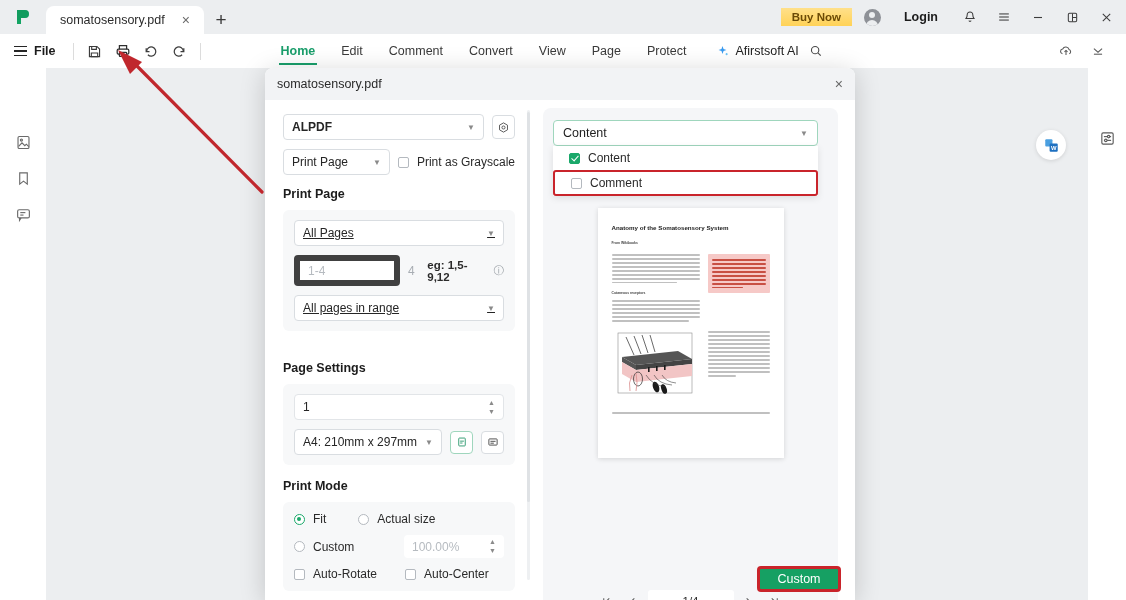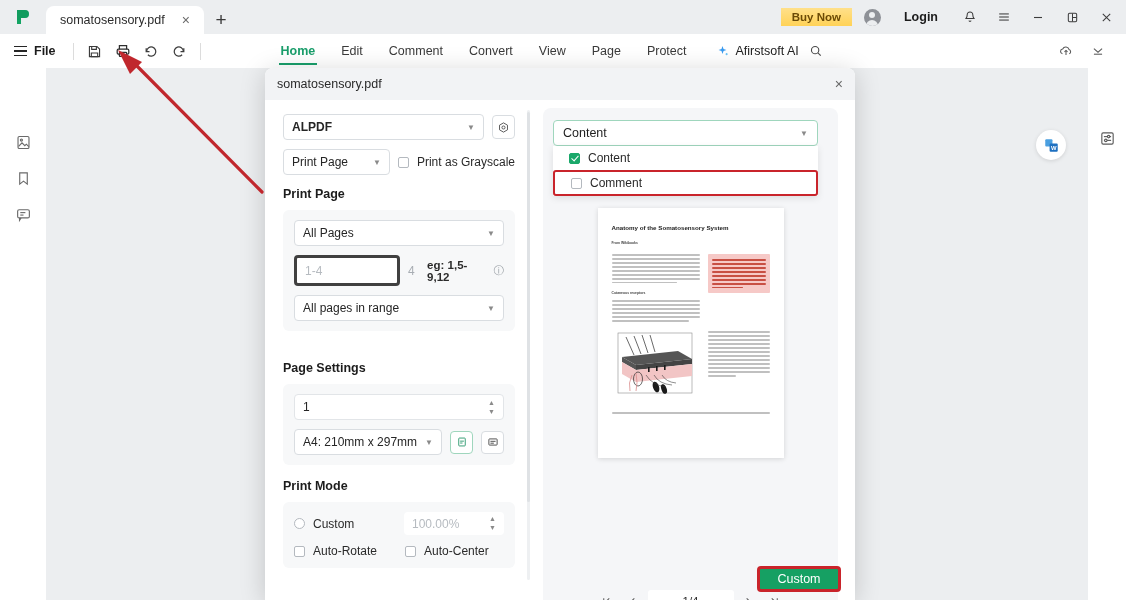--- a/index.html
+++ b/index.html
@@ -86,34 +86,34 @@
   .settings { position: absolute; left: 0; top: 0; width: 266px; height: 500px; overflow: hidden; padding: 14px 16px 0 18px; }
   .sec-title { font-size: 12.5px; font-weight: bold; color: #1c1c1c; margin: 4px 0 9px; }
   .card { background: #f7f8f9; border-radius: 6px; padding: 10px 11px; margin-bottom: 6px; }
   .row { display: flex; align-items: center; gap: 8px; margin-bottom: 9px; }
   .row:last-child { margin-bottom: 0; }
   .sel {
     height: 26px; border: 1px solid #d9dde1; border-radius: 4px; background: #fff;
     display: flex; align-items: center; padding: 0 8px; font-size: 12px; color: #252525;
   }
   .sel .caret { margin-left: auto; font-size: 8px; color: #8a8a8a; }
-  .sel.w-full { width: 100%; }
+  .sel.w-full { width: 100%; text-decoration: underline; }
   .sel.w-printer { width: 210px; font-weight: bold; }
   .sel.w-mode { width: 110px; }
   .gear {
     width: 24px; height: 24px; border: 1px solid #d9dde1; border-radius: 4px; background: #fff;
     display: flex; align-items: center; justify-content: center;
   }
   .cbox { width: 11px; height: 11px; border: 1px solid #b4b9bf; border-radius: 2px; background: #fff; flex: none; }
   .cbox.on { background: #1aa86a; border-color: #1aa86a; position: relative; }
   .cbox.on::after { content: ""; position: absolute; left: 3px; top: 0.5px; width: 3px; height: 6px;
                     border: solid #fff; border-width: 0 1.6px 1.6px 0; transform: rotate(42deg); }
   .lbl { font-size: 12px; color: #2a2a2a; white-space: nowrap; }
   .txt-in {
-    height: 31px; border: 3px solid #404040; border-radius: 4px; background: #fff;
+    height: 31px; border: 6px solid #404040; border-radius: 4px; background: #fff;
     display: flex; align-items: center; padding: 0 8px; font-size: 12px; color: #b6bbc0;
   }
   .rng { width: 112px; }
   .rng-num { font-size: 12px; color: #a8adb3; width: 12px; }
   .hint { font-size: 11.5px; color: #2b2b2b; font-weight: 600; }
   .info-ic { color: #9aa0a6; font-size: 10.5px; }
   .spin { width: 100%; height: 26px; border: 1px solid #e2e5e8; border-radius: 4px; background: #fff;
           display: flex; align-items: center; padding: 0 8px; font-size: 12px; color: #252525; position: relative; }
   .spin .arrows { margin-left: auto; display: flex; flex-direction: column; gap: 3px; color: #8a8a8a; font-size: 7px; line-height: 6px; }
   .ic-btn { width: 23px; height: 23px; border: 1px solid #d9dde1; border-radius: 4px; background: #fff;
@@ -434,20 +434,26 @@
                 <rect x="2.2" y="3.4" width="9.6" height="7.2" rx=".8"></rect>
                   <line x1="4" y1="6.2" x2="10" y2="6.2"></line>
                   <line x1="4" y1="8.4" x2="8" y2="8.4"></line>
               </svg>
             </div>
           </div>
         </div>
 
         <div class="sec-title" style="margin-top:14px;">Print Mode</div>
         <div class="card">
+          <div class="row">
+            <span class="radio on"></span>
+            <span class="lbl">Fit</span>
+            <span class="radio" style="margin-left:24px;"></span>
+            <span class="lbl">Actual size</span>
+          </div>
           <div class="row">
             <span class="radio"></span>
             <span class="lbl">Custom</span>
             <div class="pct">
               <span>100.00%</span>
               <span class="arrows" style="margin-left:auto;display:flex;flex-direction:column;gap:3px;color:#8a8a8a;font-size:7px;line-height:6px;">
                   <span>▲</span>
                   <span>▼</span>
                 </span>
             </div>

